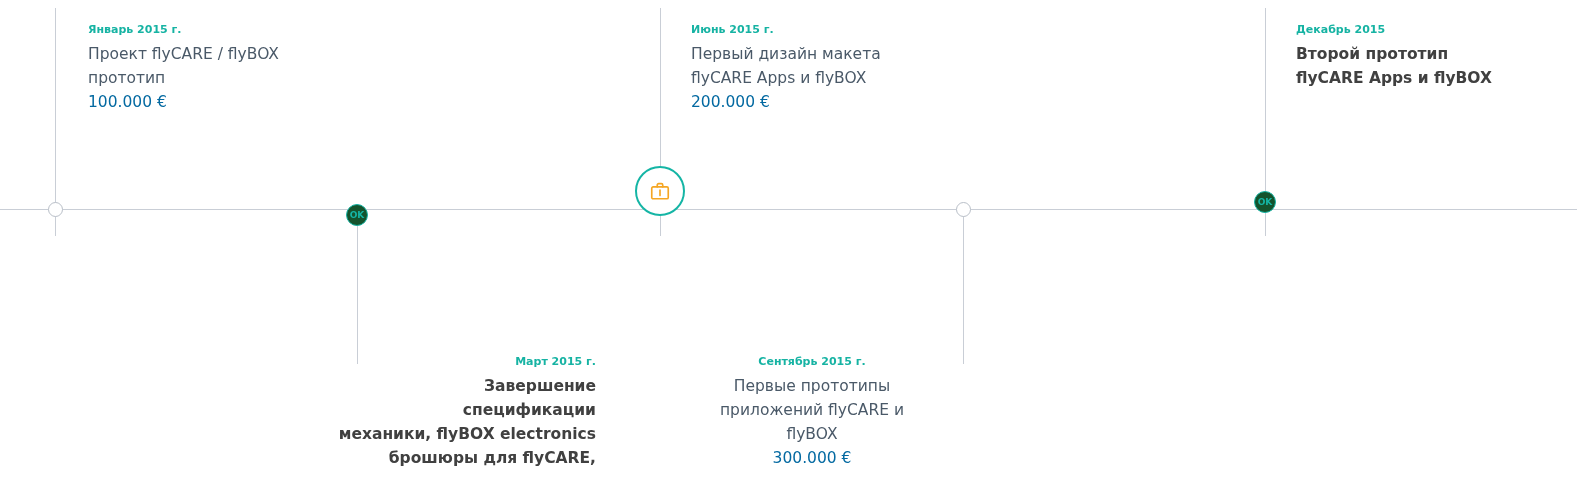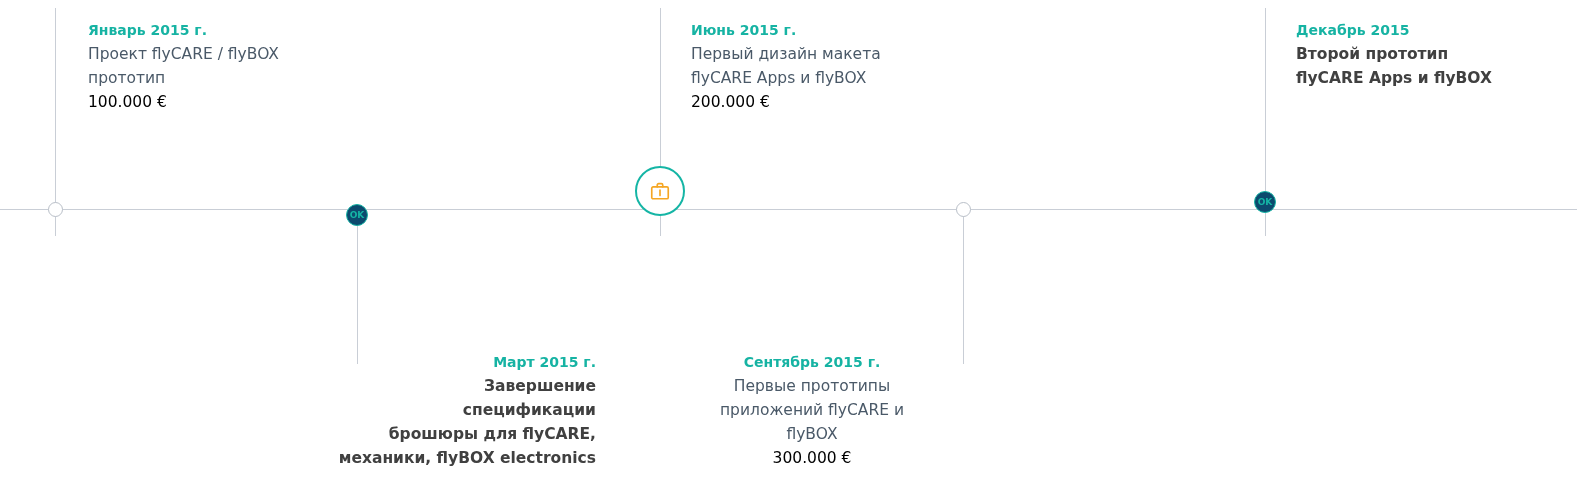--- a/index.html
+++ b/index.html
@@ -40,21 +40,21 @@
     border-radius: 50%;
     background: #ffffff;
     border: 1px solid #b9bfc8;
     box-sizing: border-box;
   }
   .node-ok {
     position: absolute;
     width: 22px;
     height: 22px;
     border-radius: 50%;
-    background: #0c4a6e;
+    background: #14532d;
     border: 1.5px solid #15b5a5;
     box-sizing: border-box;
     color: #15b5a5;
     font-size: 9px;
     font-weight: bold;
     letter-spacing: 0px;
     display: flex;
     align-items: center;
     justify-content: center;
     line-height: 1;
@@ -73,37 +73,37 @@
   }
   .node-badge svg { display: block; }
 
   
   .entry {
     position: absolute;
     box-sizing: border-box;
   }
   .entry .date {
     color: #16b3a3;
-    font-size: 14px;
+    font-size: 11px;
     font-weight: bold;
     line-height: 24px;
     white-space: nowrap;
   }
   .entry .desc {
     color: #4a5968;
     font-size: 15.5px;
     line-height: 24px;
     font-weight: normal;
   }
   .entry .desc.bold {
     color: #404040;
     font-weight: bold;
   }
   .entry .amount {
-    color: #000000;
+    color: #0369a1;
     font-size: 15.5px;
     line-height: 24px;
     font-weight: normal;
   }
   .entry.right-align {
     text-align: right;
   }
   .entry.left-align {
     text-align: left;
   }
@@ -147,22 +147,22 @@
     <div class="date">Январь 2015 г.</div>
     <div class="desc">Проект flyCARE / flyBOX</div>
     <div class="desc">прототип</div>
     <div class="amount">100.000 €</div>
   </div>
 
   <div class="entry right-align" style="left:0px; top:350px; width:596px;">
     <div class="date">Март 2015 г.</div>
     <div class="desc bold">Завершение</div>
     <div class="desc bold">спецификации</div>
+    <div class="desc bold">механики, flyBOX electronics</div>
     <div class="desc bold">брошюры для flyCARE,</div>
-    <div class="desc bold">механики, flyBOX electronics</div>
   </div>
 
   <div class="entry left-align" style="left:691px; top:18px; width:420px;">
     <div class="date">Июнь 2015 г.</div>
     <div class="desc">Первый дизайн макета</div>
     <div class="desc">flyCARE Apps и flyBOX</div>
     <div class="amount">200.000 €</div>
   </div>
 
   <div class="entry right-align" style="left:600px; top:350px; width:424px;text-align:center;">

